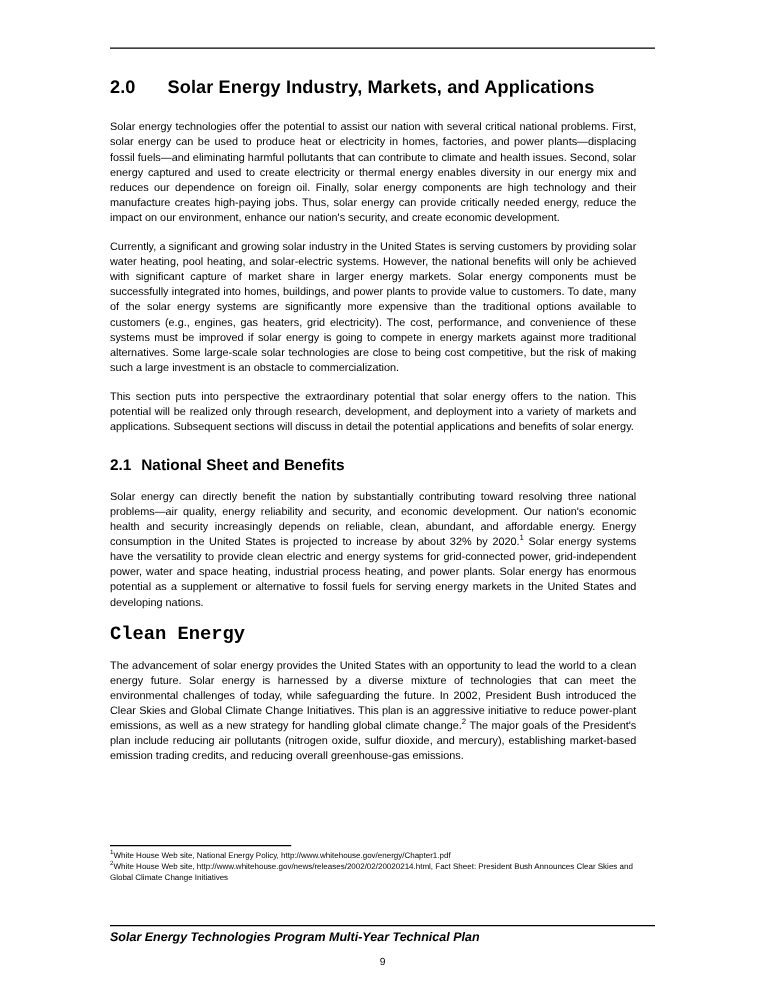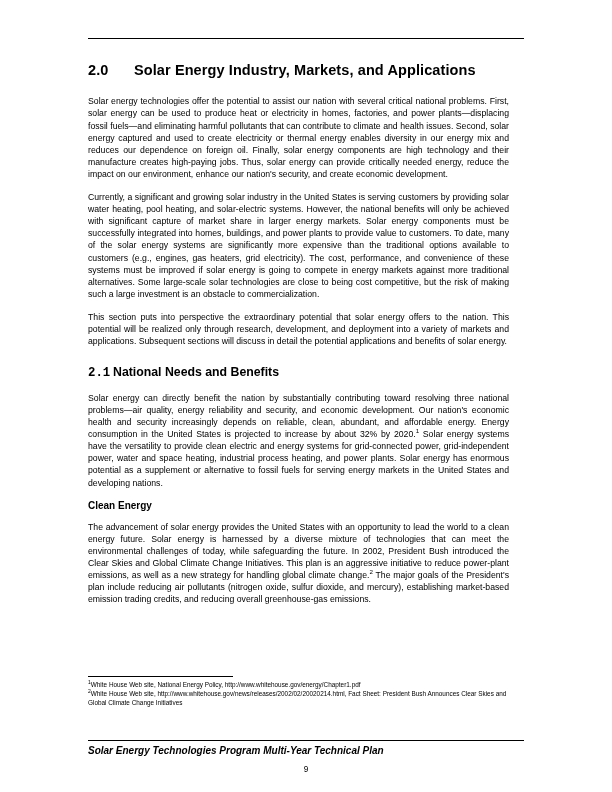--- a/index.html
+++ b/index.html
@@ -49,26 +49,26 @@
   }
   h2.subsection-title {
     font-size: 12.3px;
     font-weight: bold;
     margin: 18px 0 11px 0;
     line-height: 1.2;
   }
   h2.subsection-title .num {
     display: inline-block;
     width: 25px;
-    font-family: Liberation Mono, monospace;
   }
   h3.minor-title {
-    font-size: 10px;
+    font-size: 15px;
     font-weight: bold;
     margin: 0 0 10px 0;
+    font-family: Liberation Mono, monospace;
   }
   p.body-text {
     font-size: 8.7px;
     line-height: 12.1px;
     margin: 0 15px 11px 0;
     text-align: justify;
     text-justify: inter-word;
   }
   p.body-text:last-child {
     margin-bottom: 0;
@@ -136,21 +136,21 @@
   <div class="rule-top"></div>
 
   <div class="content">
 
     <h1 class="section-title"><span class="num">2.0</span><span>Solar Energy Industry, Markets, and Applications</span></h1>
 
     <p class="body-text">Solar energy technologies offer the potential to assist our nation with several critical national problems. First, solar energy can be used to produce heat or electricity in homes, factories, and power plants—displacing fossil fuels—and eliminating harmful pollutants that can contribute to climate and health issues. Second, solar energy captured and used to create electricity or thermal energy enables diversity in our energy mix and reduces our dependence on foreign oil. Finally, solar energy components are high technology and their manufacture creates high-paying jobs. Thus, solar energy can provide critically needed energy, reduce the impact on our environment, enhance our nation's security, and create economic development.</p>
     <p class="body-text">Currently, a significant and growing solar industry in the United States is serving customers by providing solar water heating, pool heating, and solar-electric systems. However, the national benefits will only be achieved with significant capture of market share in larger energy markets. Solar energy components must be successfully integrated into homes, buildings, and power plants to provide value to customers. To date, many of the solar energy systems are significantly more expensive than the traditional options available to customers (e.g., engines, gas heaters, grid electricity). The cost, performance, and convenience of these systems must be improved if solar energy is going to compete in energy markets against more traditional alternatives. Some large-scale solar technologies are close to being cost competitive, but the risk of making such a large investment is an obstacle to commercialization.</p>
     <p class="body-text">This section puts into perspective the extraordinary potential that solar energy offers to the nation. This potential will be realized only through research, development, and deployment into a variety of markets and applications. Subsequent sections will discuss in detail the potential applications and benefits of solar energy.</p>
 
-    <h2 class="subsection-title"><span class="num">2.1</span><span>National Needs and Benefits</span></h2>
+    <h2 class="subsection-title"><span class="num">2.1</span><span>National Sheet and Benefits</span></h2>
 
     <p class="body-text"><span>Solar energy can directly benefit the nation by substantially contributing toward resolving three national problems—air quality, energy reliability and security, and economic development. Our nation's economic health and security increasingly depends on reliable, clean, abundant, and affordable energy. Energy consumption in the United States is projected to increase by about 32% by 2020.</span><sup class="fnref">1</sup><span> Solar energy systems have the versatility to provide clean electric and energy systems for grid-connected power, grid-independent power, water and space heating, industrial process heating, and power plants. Solar energy has enormous potential as a supplement or alternative to fossil fuels for serving energy markets in the United States and developing nations.</span></p>
 
     <h3 class="minor-title">Clean Energy</h3>
 
     <p class="body-text"><span>The advancement of solar energy provides the United States with an opportunity to lead the world to a clean energy future. Solar energy is harnessed by a diverse mixture of technologies that can meet the environmental challenges of today, while safeguarding the future. In 2002, President Bush introduced the Clear Skies and Global Climate Change Initiatives. This plan is an aggressive initiative to reduce power-plant emissions, as well as a new strategy for handling global climate change.</span><sup class="fnref">2</sup><span> The major goals of the President's plan include reducing air pollutants (nitrogen oxide, sulfur dioxide, and mercury), establishing market-based emission trading credits, and reducing overall greenhouse-gas emissions.</span></p>
 
   </div>
 
   <div class="footnote-area">

